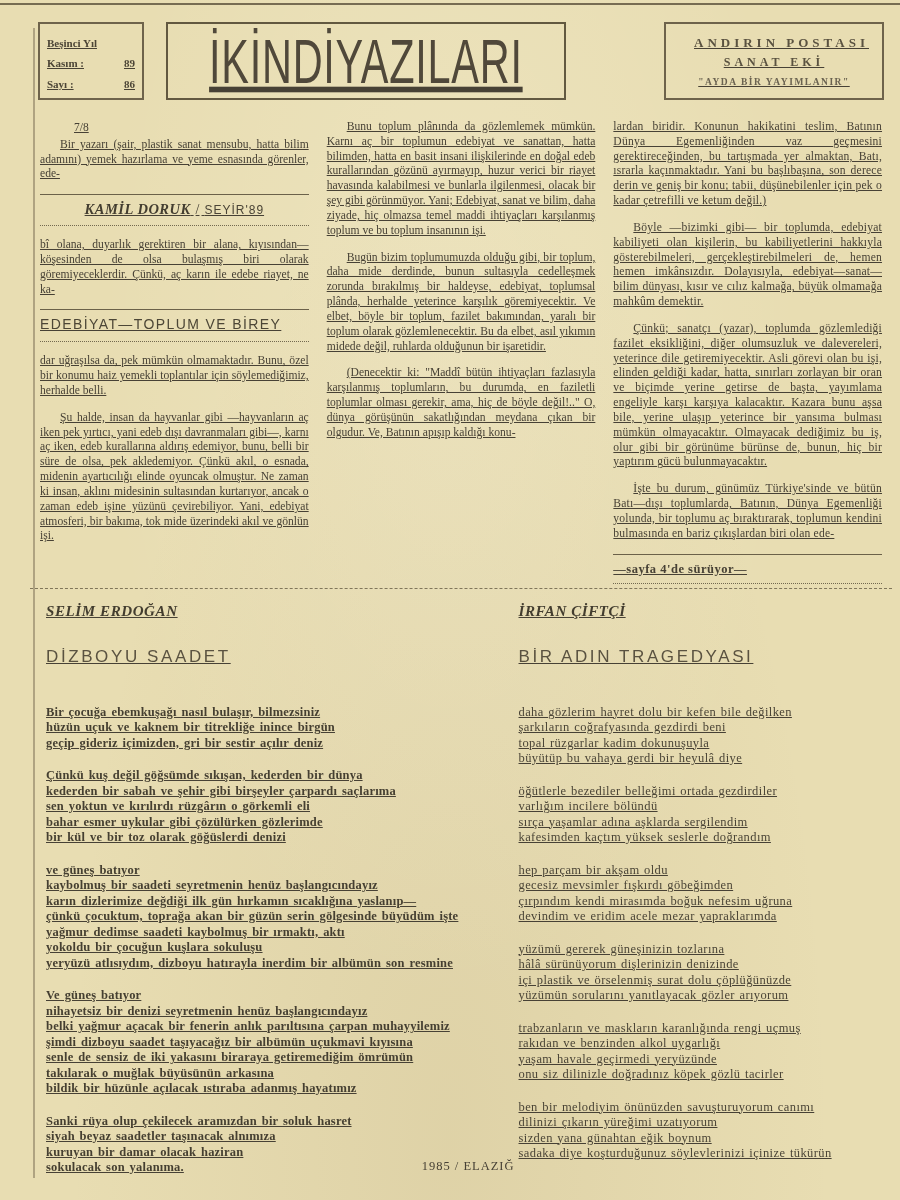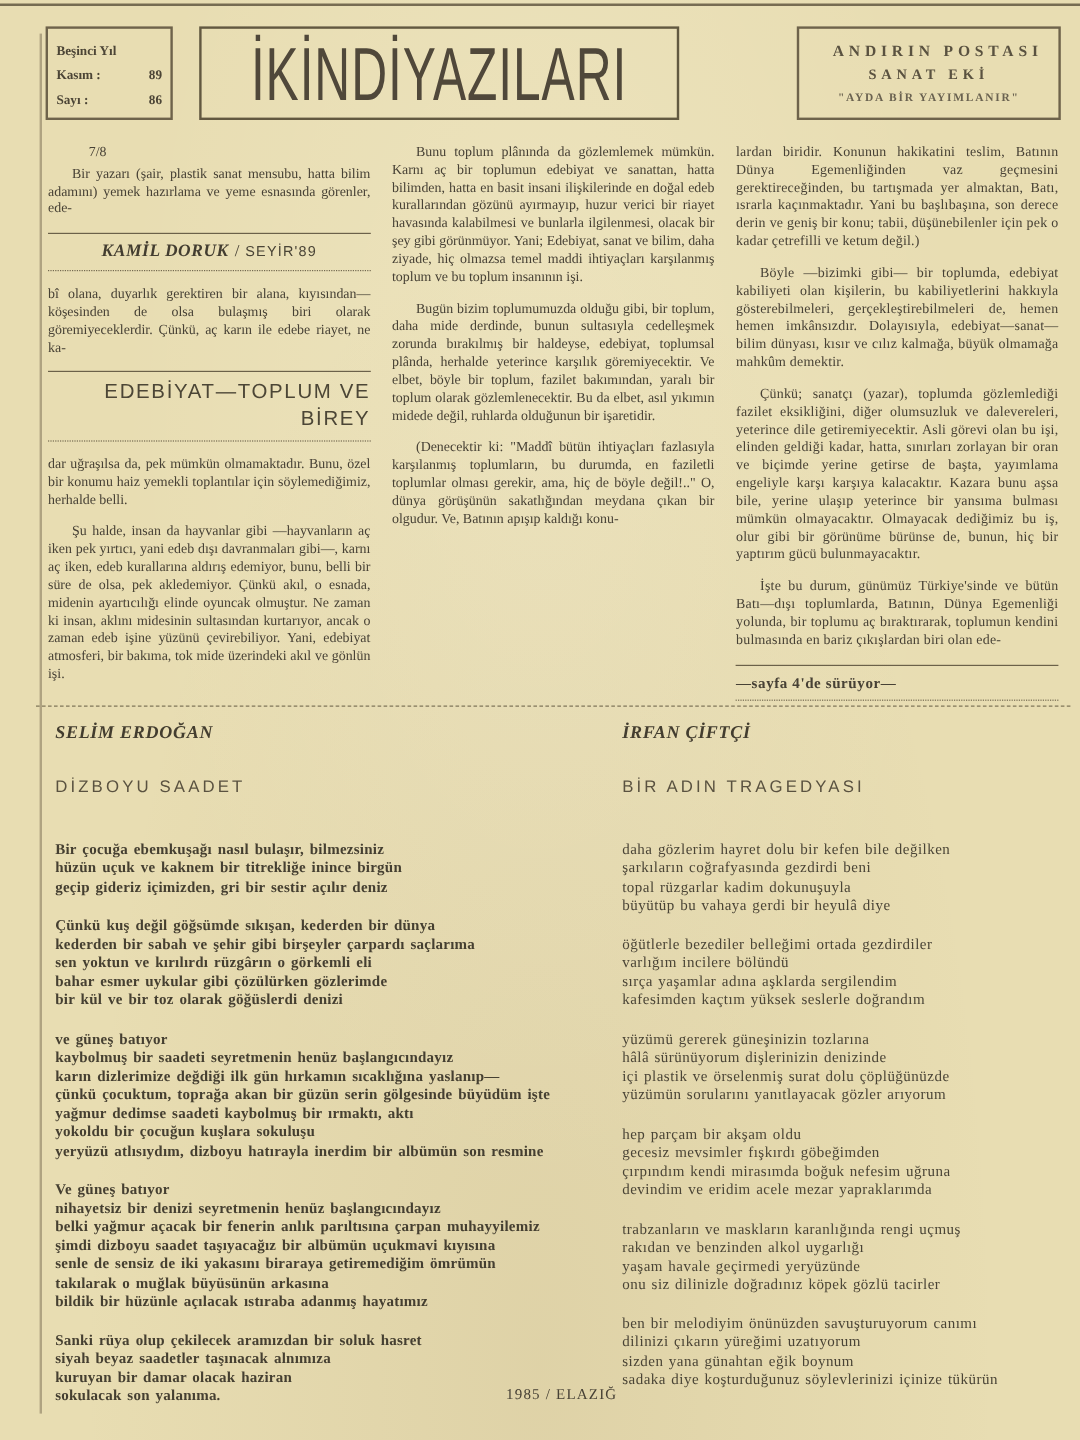--- a/index.html
+++ b/index.html
@@ -4,20 +4,21 @@
 <style>
   html,body { margin:0; padding:0; }
   body { width:900px; font-family:"Liberation Serif", serif; }
   .page {
     position:relative; width:900px; height:1200px; overflow:hidden;
     background:
       radial-gradient(ellipse at 50% 28%, rgba(255,252,235,.20), rgba(255,252,235,0) 55%),
       radial-gradient(ellipse at 50% 95%, rgba(140,115,70,.10), rgba(140,115,70,0) 60%),
       #e8ddb2;
     color:#474135;
+    text-decoration:underline;
   }
   .top-rule { position:absolute; top:3px; left:0; width:900px; border-top:2.5px solid rgba(80,70,50,.75); }
   .left-rule { position:absolute; top:28px; left:33px; width:1.5px; height:1150px; background:rgba(95,84,62,.42); }
 
   
   .masthead { display:flex; align-items:stretch; margin:22px 16px 0 38px; height:78px; }
   .issue-box {
     width:88px; border:2px solid rgba(88,78,56,.85); padding:9px 7px 0 7px;
     font-weight:bold; font-size:11px; line-height:1.85; color:#4c4536;
   }
@@ -48,36 +49,36 @@
   .page-ref { margin:0 0 3px 34px; font-size:11.5px; }
   .byline {
     border-top:1.5px solid rgba(86,76,55,.85); border-bottom:1px dotted rgba(86,76,55,.8);
     text-align:center; padding:5px 0 6px; margin:2px 0 12px; white-space:nowrap;
   }
   .byline-name { font-style:italic; font-weight:bold; font-size:14.5px; letter-spacing:.5px; color:#433d30; }
   .byline-sep { font-size:14px; padding:0 2px; }
   .byline-work { font-family:"Liberation Sans", sans-serif; font-size:12px; letter-spacing:1px; color:#4a4436; }
   .section-heading {
     border-top:1px solid rgba(86,76,55,.85); border-bottom:1px dotted rgba(86,76,55,.8);
-    text-align:right; padding:6px 0 7px; margin:2px 0 12px;
-    font-family:"Liberation Sans", sans-serif; font-size:17px; letter-spacing:1.4px; color:#4c4636;
+    text-align:left; padding:6px 0 7px; margin:2px 0 12px;
+    font-family:"Liberation Sans", sans-serif; font-size:14px; letter-spacing:1.4px; color:#4c4636;
   }
   .continuation {
     border-top:1px solid rgba(86,76,55,.85); border-bottom:1px dotted rgba(86,76,55,.8);
     text-align:left; font-weight:bold; font-size:12.5px; letter-spacing:.5px;
     padding:6px 0; margin-top:6px;
   }
   .section-divider { border-top:1.5px dashed rgba(84,74,52,.7); margin:4px 8px 0 30px; }
 
   
   .poems { display:flex; margin:14px 18px 0 46px; }
   .poem-left  { flex:1.3; border-bottom:1.5px dashed rgba(84,74,52,.7); padding-bottom:12px; }
   .poem-right { flex:1;   border-bottom:1.5px dashed rgba(84,74,52,.7); padding-bottom:4px; }
   .poem-author { font-style:italic; font-weight:bold; font-size:15px; letter-spacing:.6px; color:#433d2f; }
-  .poem-title  { margin-top:27px; font-family:"Liberation Sans", sans-serif; font-size:14px;
+  .poem-title  { margin-top:27px; font-family:"Liberation Sans", sans-serif; font-size:17px;
                  letter-spacing:2.6px; color:#5a5240; }
   .stanzas { margin-top:38px; }
   .stanza { white-space:pre-line; margin-bottom:17px; font-size:12.5px; line-height:1.24; }
   .poem-left .stanza { font-weight:bold; letter-spacing:.2px; word-spacing:1.5px; color:#453f31; }
   .poem-right .stanza { letter-spacing:.4px; word-spacing:1px; color:#4a4436; }
   .last-stanza-row { position:relative; }
   .sig-left { position:absolute; right:4px; bottom:2px; font-size:12.5px; letter-spacing:1px; font-weight:normal; }
   .sig-right { text-align:right; font-weight:bold; font-size:13px; letter-spacing:1px; margin-top:16px; padding-right:4px; }
 </style>
 </head>
@@ -182,28 +183,28 @@
       <div class="poem-title">BİR ADIN TRAGEDYASI</div>
       <div class="stanzas">
         <div class="stanza">daha gözlerim hayret dolu bir kefen bile değilken
 şarkıların coğrafyasında gezdirdi beni
 topal rüzgarlar kadim dokunuşuyla
 büyütüp bu vahaya gerdi bir heyulâ diye</div>
         <div class="stanza">öğütlerle bezediler belleğimi ortada gezdirdiler
 varlığım incilere bölündü
 sırça yaşamlar adına aşklarda sergilendim
 kafesimden kaçtım yüksek seslerle doğrandım</div>
+        <div class="stanza">hep parçam bir akşam oldu
+gecesiz mevsimler fışkırdı göbeğimden
+çırpındım kendi mirasımda boğuk nefesim uğruna
+devindim ve eridim acele mezar yapraklarımda</div>
         <div class="stanza">yüzümü gererek güneşinizin tozlarına
 hâlâ sürünüyorum dişlerinizin denizinde
 içi plastik ve örselenmiş surat dolu çöplüğünüzde
 yüzümün sorularını yanıtlayacak gözler arıyorum</div>
-        <div class="stanza">hep parçam bir akşam oldu
-gecesiz mevsimler fışkırdı göbeğimden
-çırpındım kendi mirasımda boğuk nefesim uğruna
-devindim ve eridim acele mezar yapraklarımda</div>
         <div class="stanza">trabzanların ve maskların karanlığında rengi uçmuş
 rakıdan ve benzinden alkol uygarlığı
 yaşam havale geçirmedi yeryüzünde
 onu siz dilinizle doğradınız köpek gözlü tacirler</div>
         <div class="stanza">ben bir melodiyim önünüzden savuşturuyorum canımı
 dilinizi çıkarın yüreğimi uzatıyorum
 sizden yana günahtan eğik boynum
 sadaka diye koşturduğunuz söylevlerinizi içinize tükürün</div>
       </div>
     </div>

